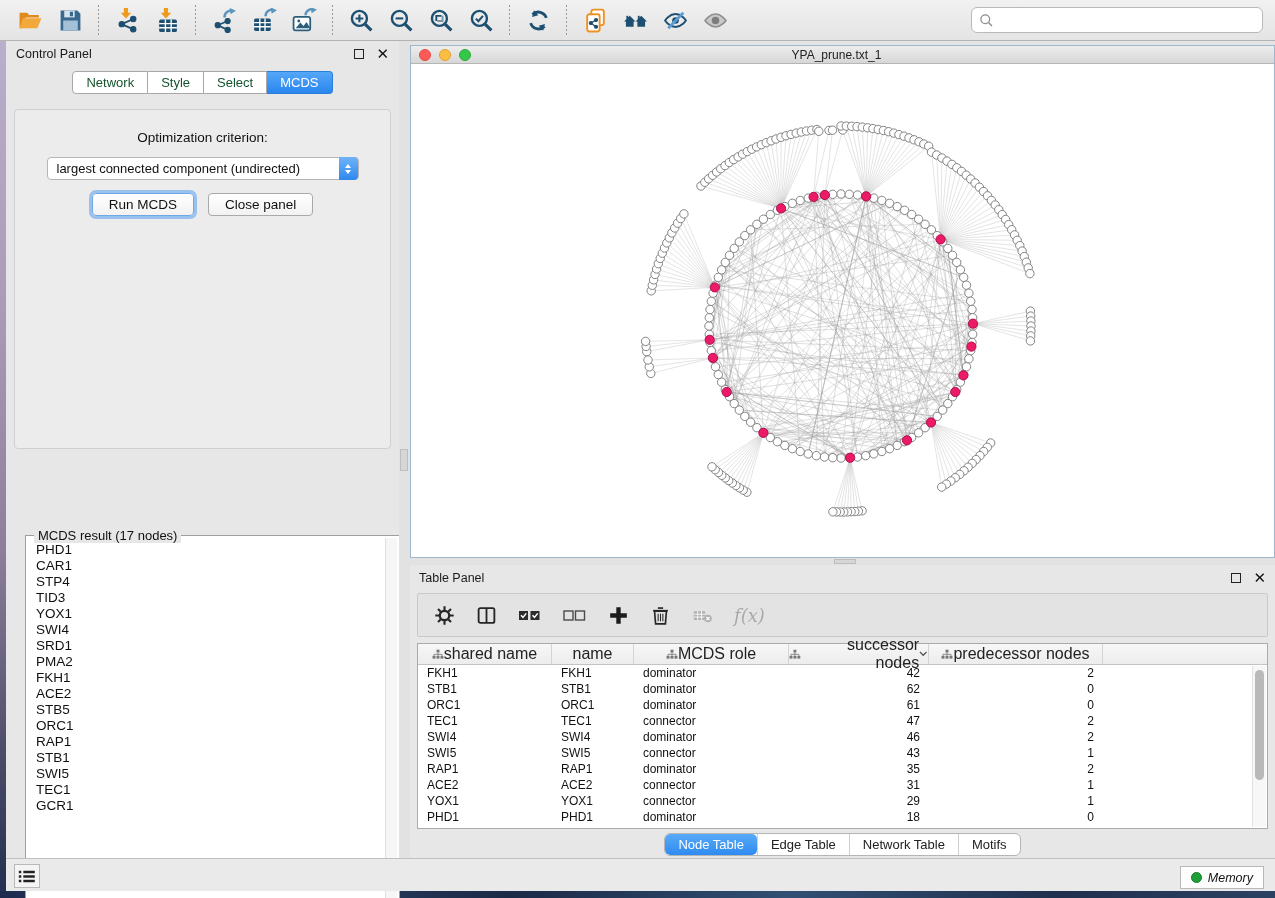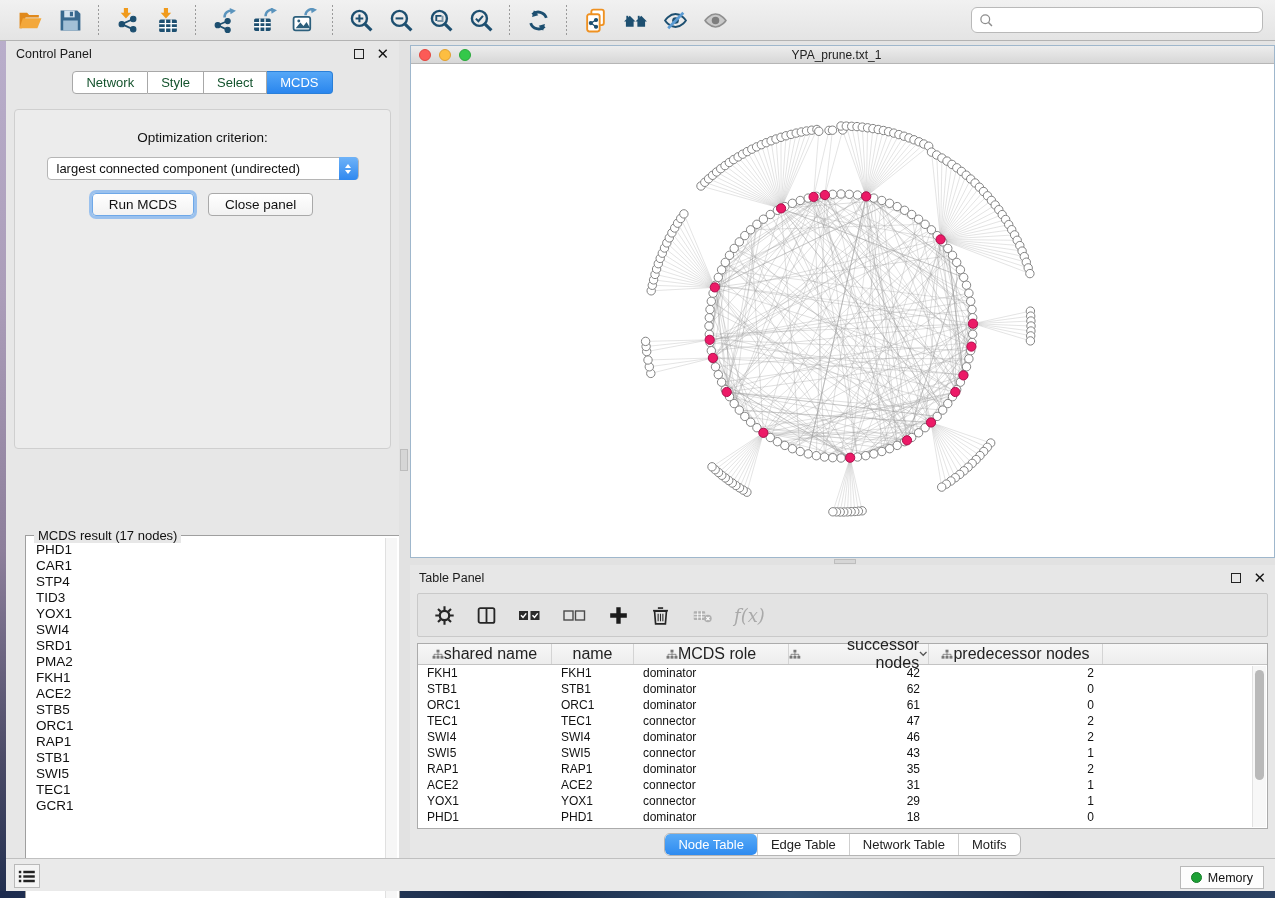--- a/index.html
+++ b/index.html
@@ -99,21 +99,21 @@
   .tthumb { position:absolute; top:4px; left:2px; width:9px; height:110px; background:#b9b9b9; border-radius:5px; }
 
   .tp-tabs { position:absolute; left:0; right:0; top:268px; display:flex; justify-content:center; }
   .tp-tabgroup { display:flex; background:#fff; border:1px solid #b5b5b5; border-radius:6px; overflow:hidden; }
   .tp-tab { padding:3px 13px; font-size:13px; color:#222; border-left:1px solid #cfcfcf; }
   .tp-tab:first-child { border-left:none; }
   .tp-tab.active { background:linear-gradient(#58aaf7,#2e8bf0); color:#fff; border-radius:5px; }
 
   
   .status-bar { position:absolute; left:6px; top:858px; width:1269px; height:33px; background:#eaeaea;
-    border-top:1px solid #c0c0c0; }
+    border-top:1px solid #c0c0c0;font-style:italic; }
   .list-btn { position:absolute; left:8px; top:5px; width:26px; height:24px; background:#f4f4f4;
     border:1px solid #b9b9b9; display:flex; align-items:center; justify-content:center; }
   .list-btn svg { width:18px; height:15px; }
   .memory-btn { position:absolute; right:11px; top:7px; height:23px; background:#fdfdfd; border:1px solid #b9b9b9;
     display:flex; align-items:center; gap:6px; padding:0 10px; font-size:12.5px; }
   .mem-dot { width:11px; height:11px; border-radius:50%; background:#1da136; border:1px solid #157b28; }
 
   .graph-svg { position:absolute; left:0; top:0; }
 </style>
 </head>

